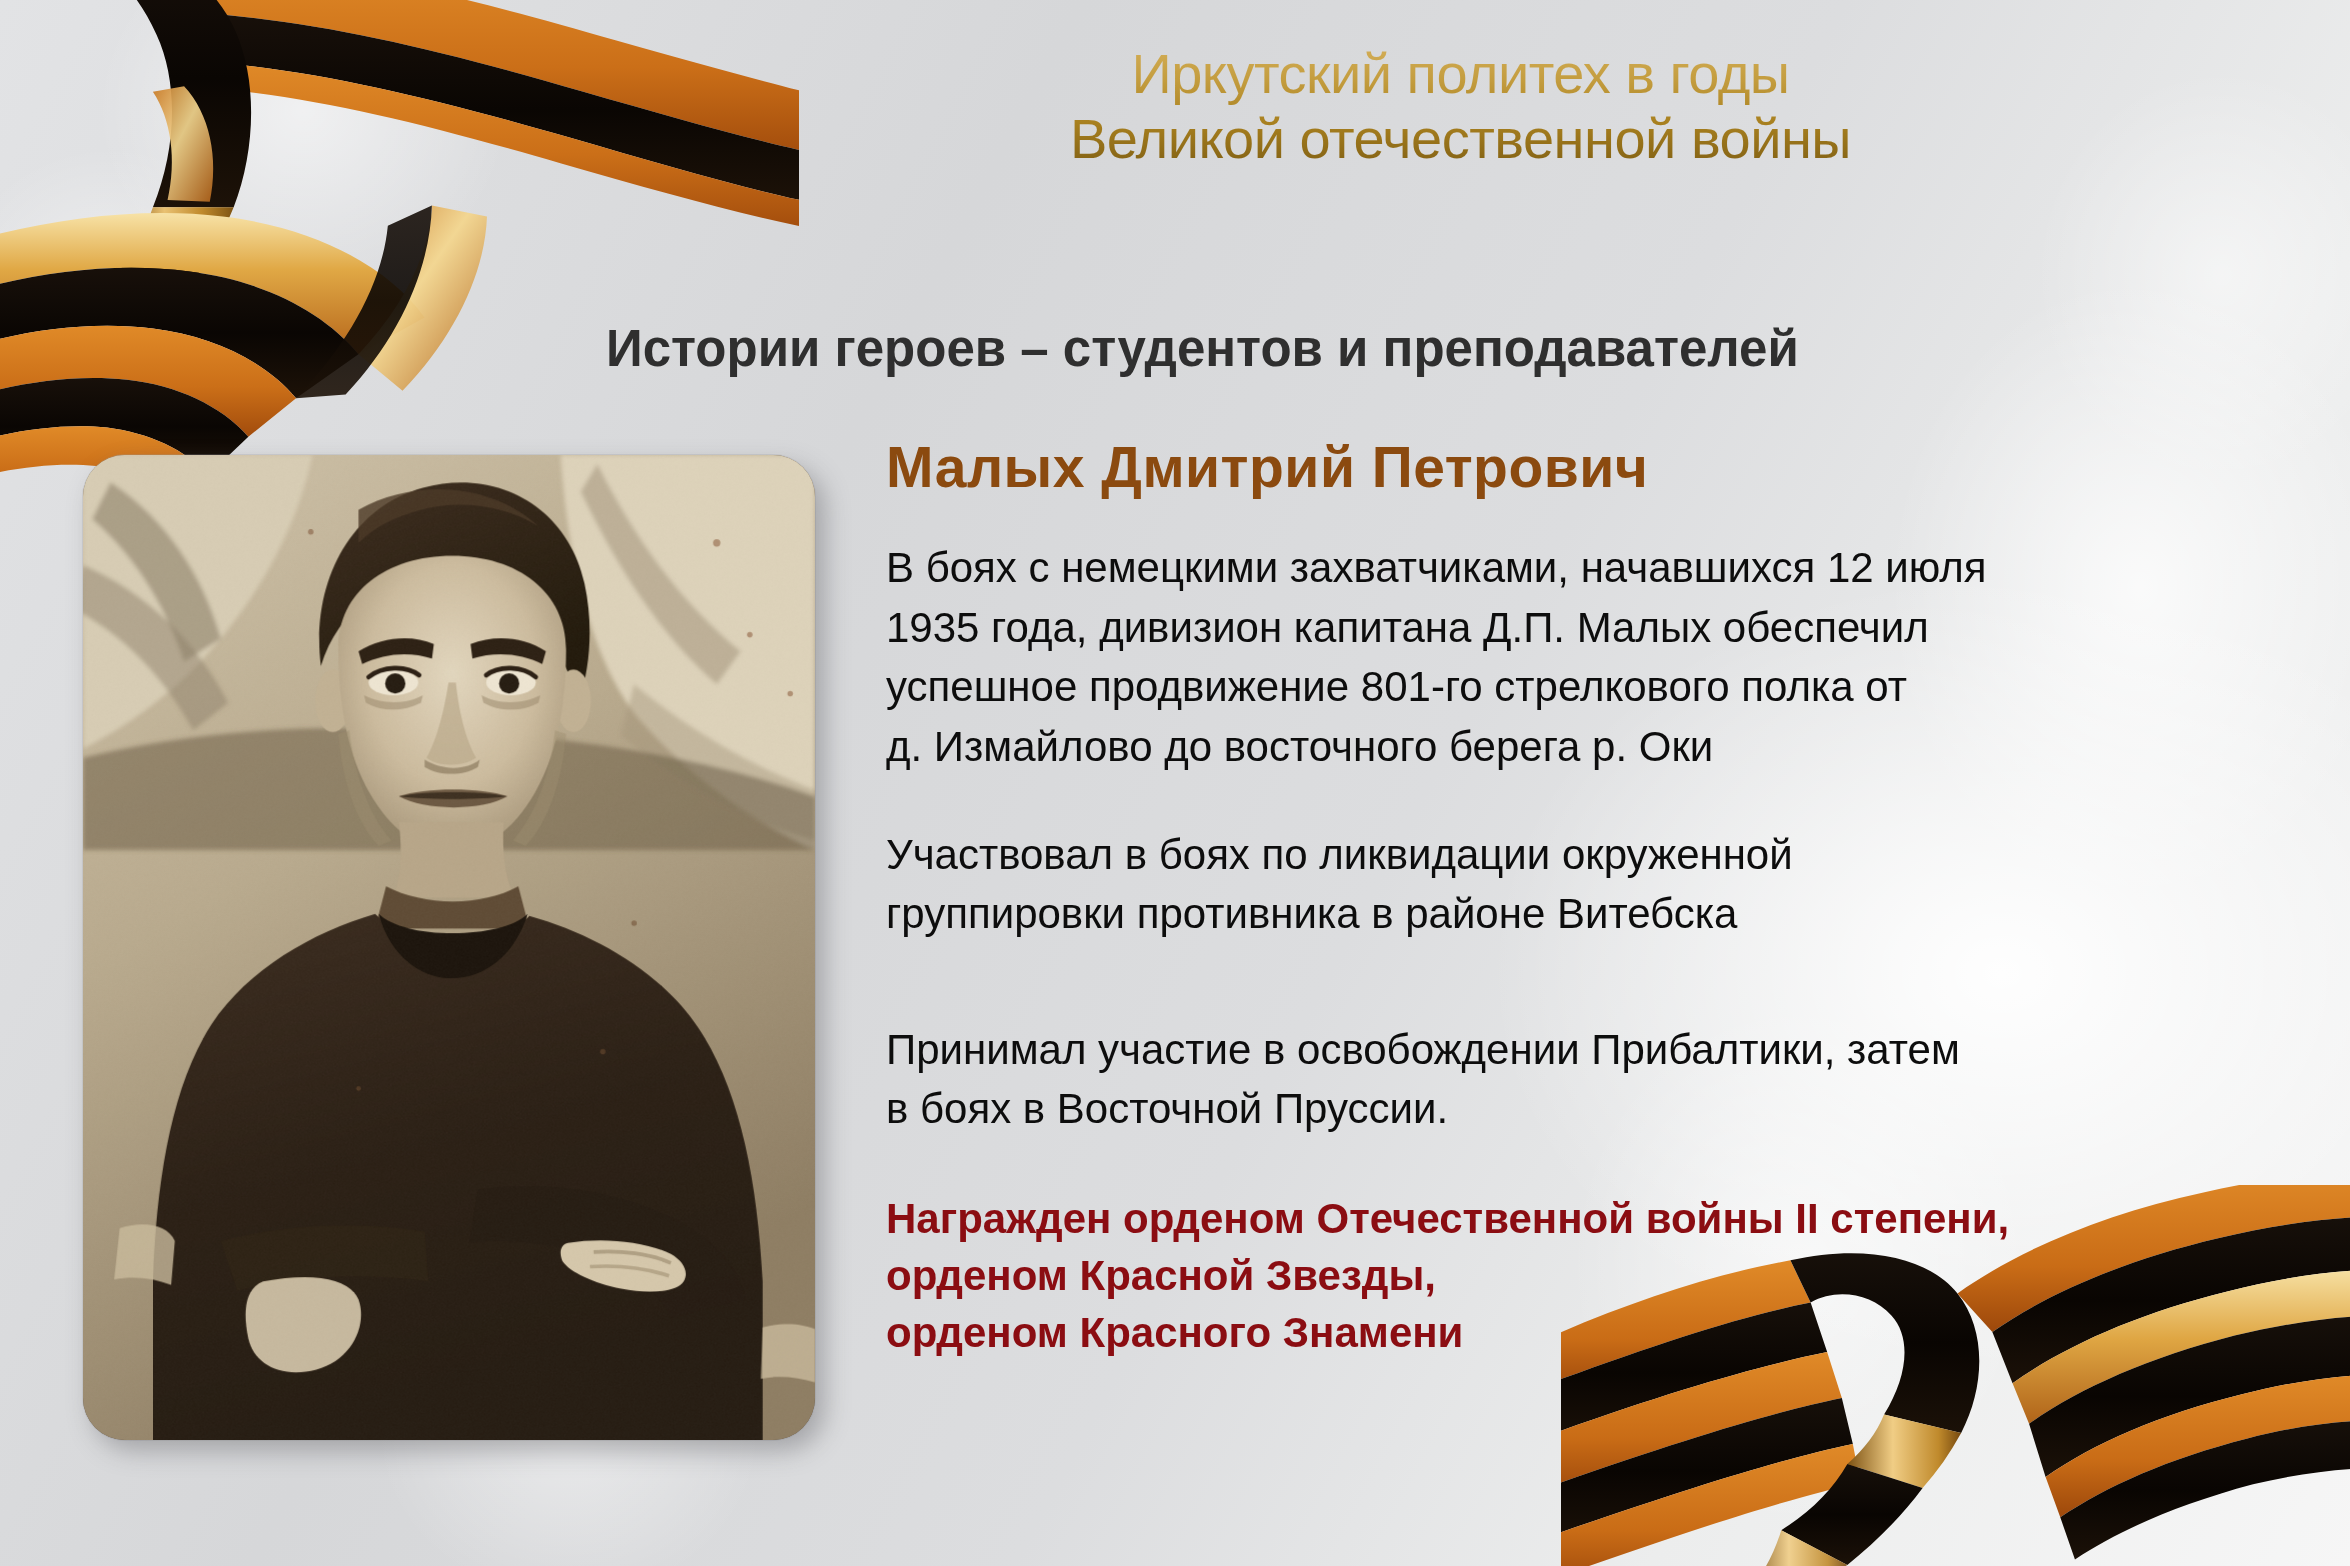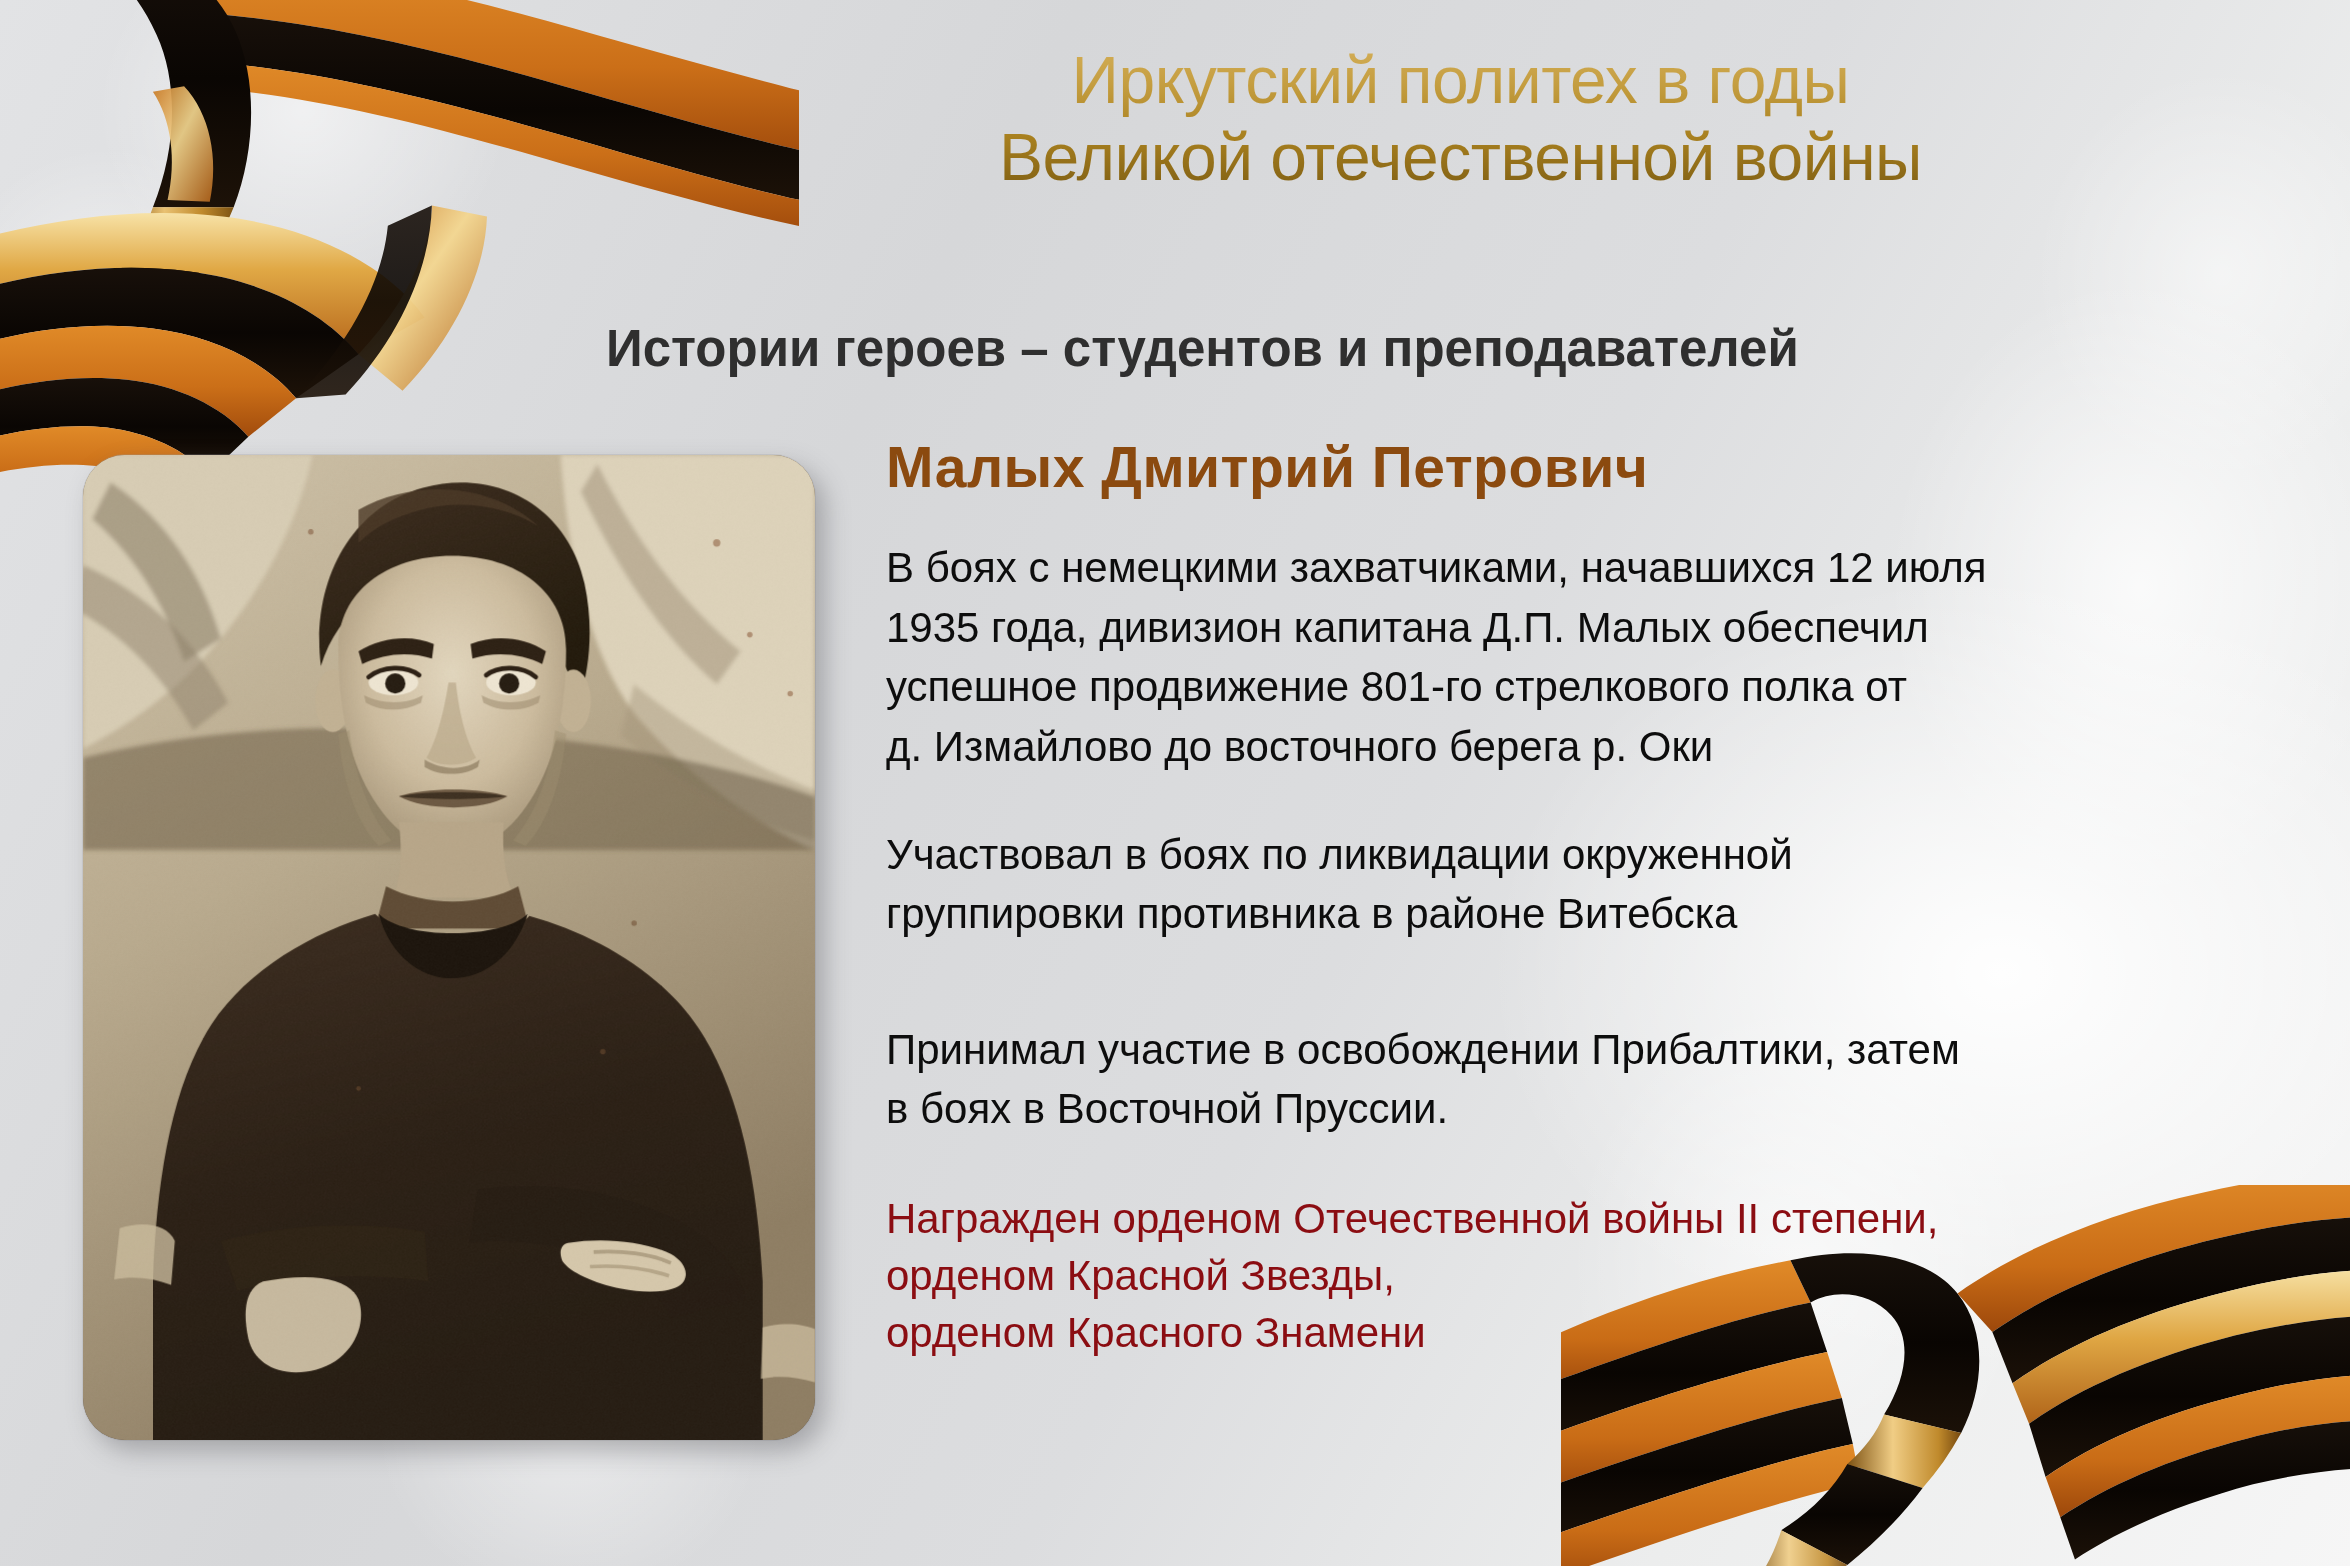--- a/index.html
+++ b/index.html
@@ -22,21 +22,21 @@
       linear-gradient(118deg,#e2e3e5 0%,#d6d7d9 34%,#dcdddf 58%,#eceded 78%,#f6f6f6 100%);
   }
   .bg-layer{position:absolute;inset:0;}
   .ribbon-svg{position:absolute;display:block;pointer-events:none;}
   #ribbon-top{left:-27.5px;top:-24px;width:826px;height:514px;}
   #ribbon-bottom{left:1561px;top:1185px;width:826px;height:404px;}
 
   
   .title{
     position:absolute;left:588px;top:42px;width:1745px;
-    font-size:66px;line-height:1.16;font-weight:400;letter-spacing:-0.5px;
+    font-size:56px;line-height:1.16;font-weight:400;letter-spacing:-0.5px;
     text-align:center;
     background:linear-gradient(180deg,#d5b05a 0%,#c39c3e 30%,#a8801f 62%,#7d5d13 100%);
     -webkit-background-clip:text;background-clip:text;
     color:transparent;-webkit-text-fill-color:transparent;
     white-space:nowrap;
   }
   .title .ln{display:block;}
   .subtitle{
     position:absolute;left:606px;top:321px;width:1708px;
     font-size:51px;line-height:1.1;font-weight:700;color:#2f2f2f;
@@ -58,21 +58,21 @@
     font-size:57px;font-weight:700;color:#8b4a0f;letter-spacing:0.5px;
     white-space:nowrap;
   }
   .body-block{position:absolute;left:886px;top:538px;width:1396px;}
   .para{
     font-size:42px;line-height:1.42;color:#0d0d0d;font-weight:400;
     margin:0 0 42px 0;
   }
   .para .ln{display:block;white-space:nowrap;}
   .para.awards{
-    color:#8b0d12;font-weight:400;line-height:1.36;margin-bottom:0;
+    color:#8b0d12;font-weight:700;line-height:1.36;margin-bottom:0;
   }
   .para.p-deeds{margin-bottom:48px;}
   .para.p-vitebsk{margin-bottom:76px;}
   .para.p-baltic{margin-bottom:51px;}
 </style>
 </head>
 <body>
 
 <div class="slide">
 

